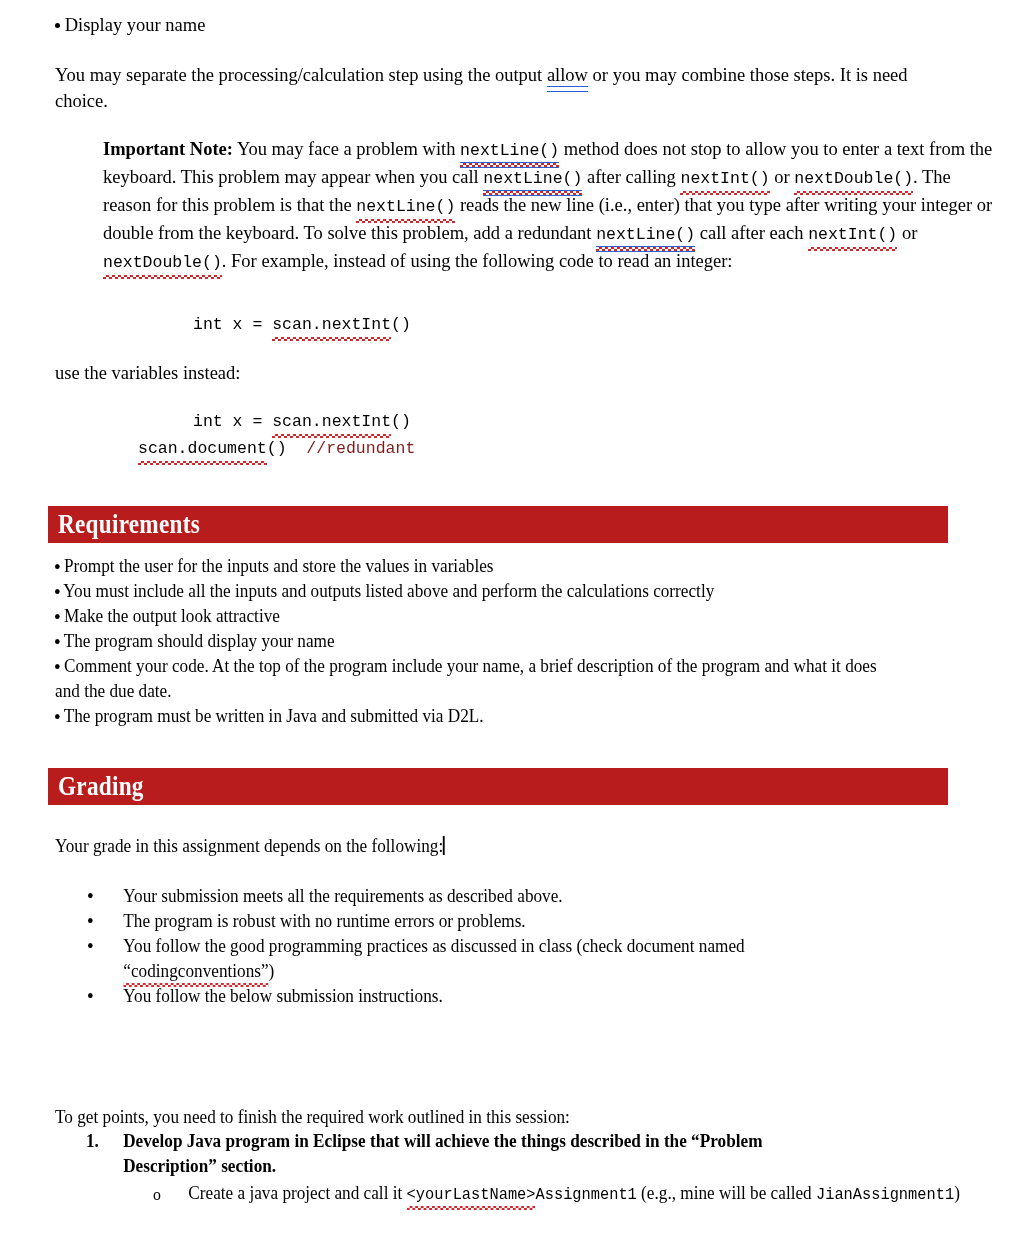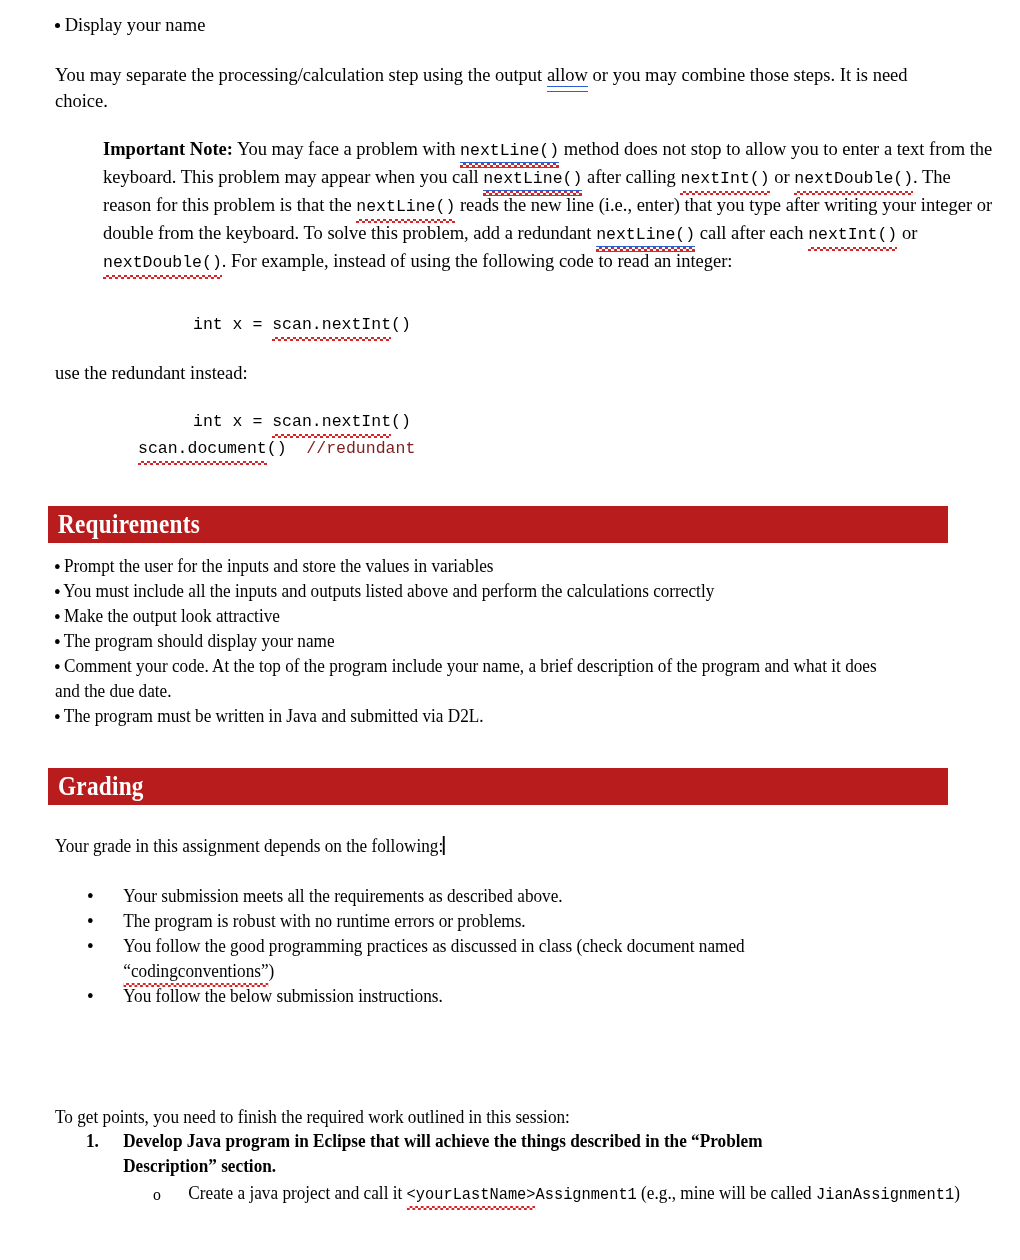--- a/index.html
+++ b/index.html
@@ -159,21 +159,21 @@
   </div>
 
   <div class="tblock" style="left:55px; top:136px; width:900px;margin-left:48px;">
     <span class="bold">Important Note:</span><span> You may face a problem with </span><span class="code sp gr"><span>nextLine()</span></span><span> method does not stop to allow you to enter a text from the keyboard. This problem may appear when you call </span><span class="code sp gr"><span>nextLine()</span></span><span> after calling </span><span class="code sp"><span>nextInt()</span></span><span> or </span><span class="code sp"><span>nextDouble()</span></span><span>.  The reason for this problem is that the </span><span class="code sp"><span>nextLine()</span></span><span> reads the new line (i.e., enter) that you type after writing your integer or double from the keyboard. To solve this problem, add a redundant </span><span class="code sp gr"><span>nextLine()</span></span><span> call after each </span><span class="code sp"><span>nextInt()</span></span><span> or </span><span class="code sp"><span>nextDouble()</span></span><span>. For example, instead of using the following code to read an integer:</span>
   </div>
 
   <div class="code" style="position:absolute; left:193px; top:312px; line-height:26px;">
     <span>int x = </span><span class="sp"><span>scan.nextInt</span></span><span>()</span>
   </div>
 
-  <div class="tblock" style="left:55px; top:360px; width:900px;">use the redundant instead:</div>
+  <div class="tblock" style="left:55px; top:360px; width:900px;">use the variables instead:</div>
 
   <div class="code" style="position:absolute; left:193px; top:408px; line-height:27px;">
     <div>
       <span>int x = </span><span class="sp"><span>scan.nextInt</span></span><span>()</span>
     </div>
     <div style="margin-left:-55px;">
       <span class="sp"><span>scan.document</span></span><span>()</span><span class="cmt">&nbsp;&nbsp;<span>//redundant</span></span>
     </div>
   </div>
 

